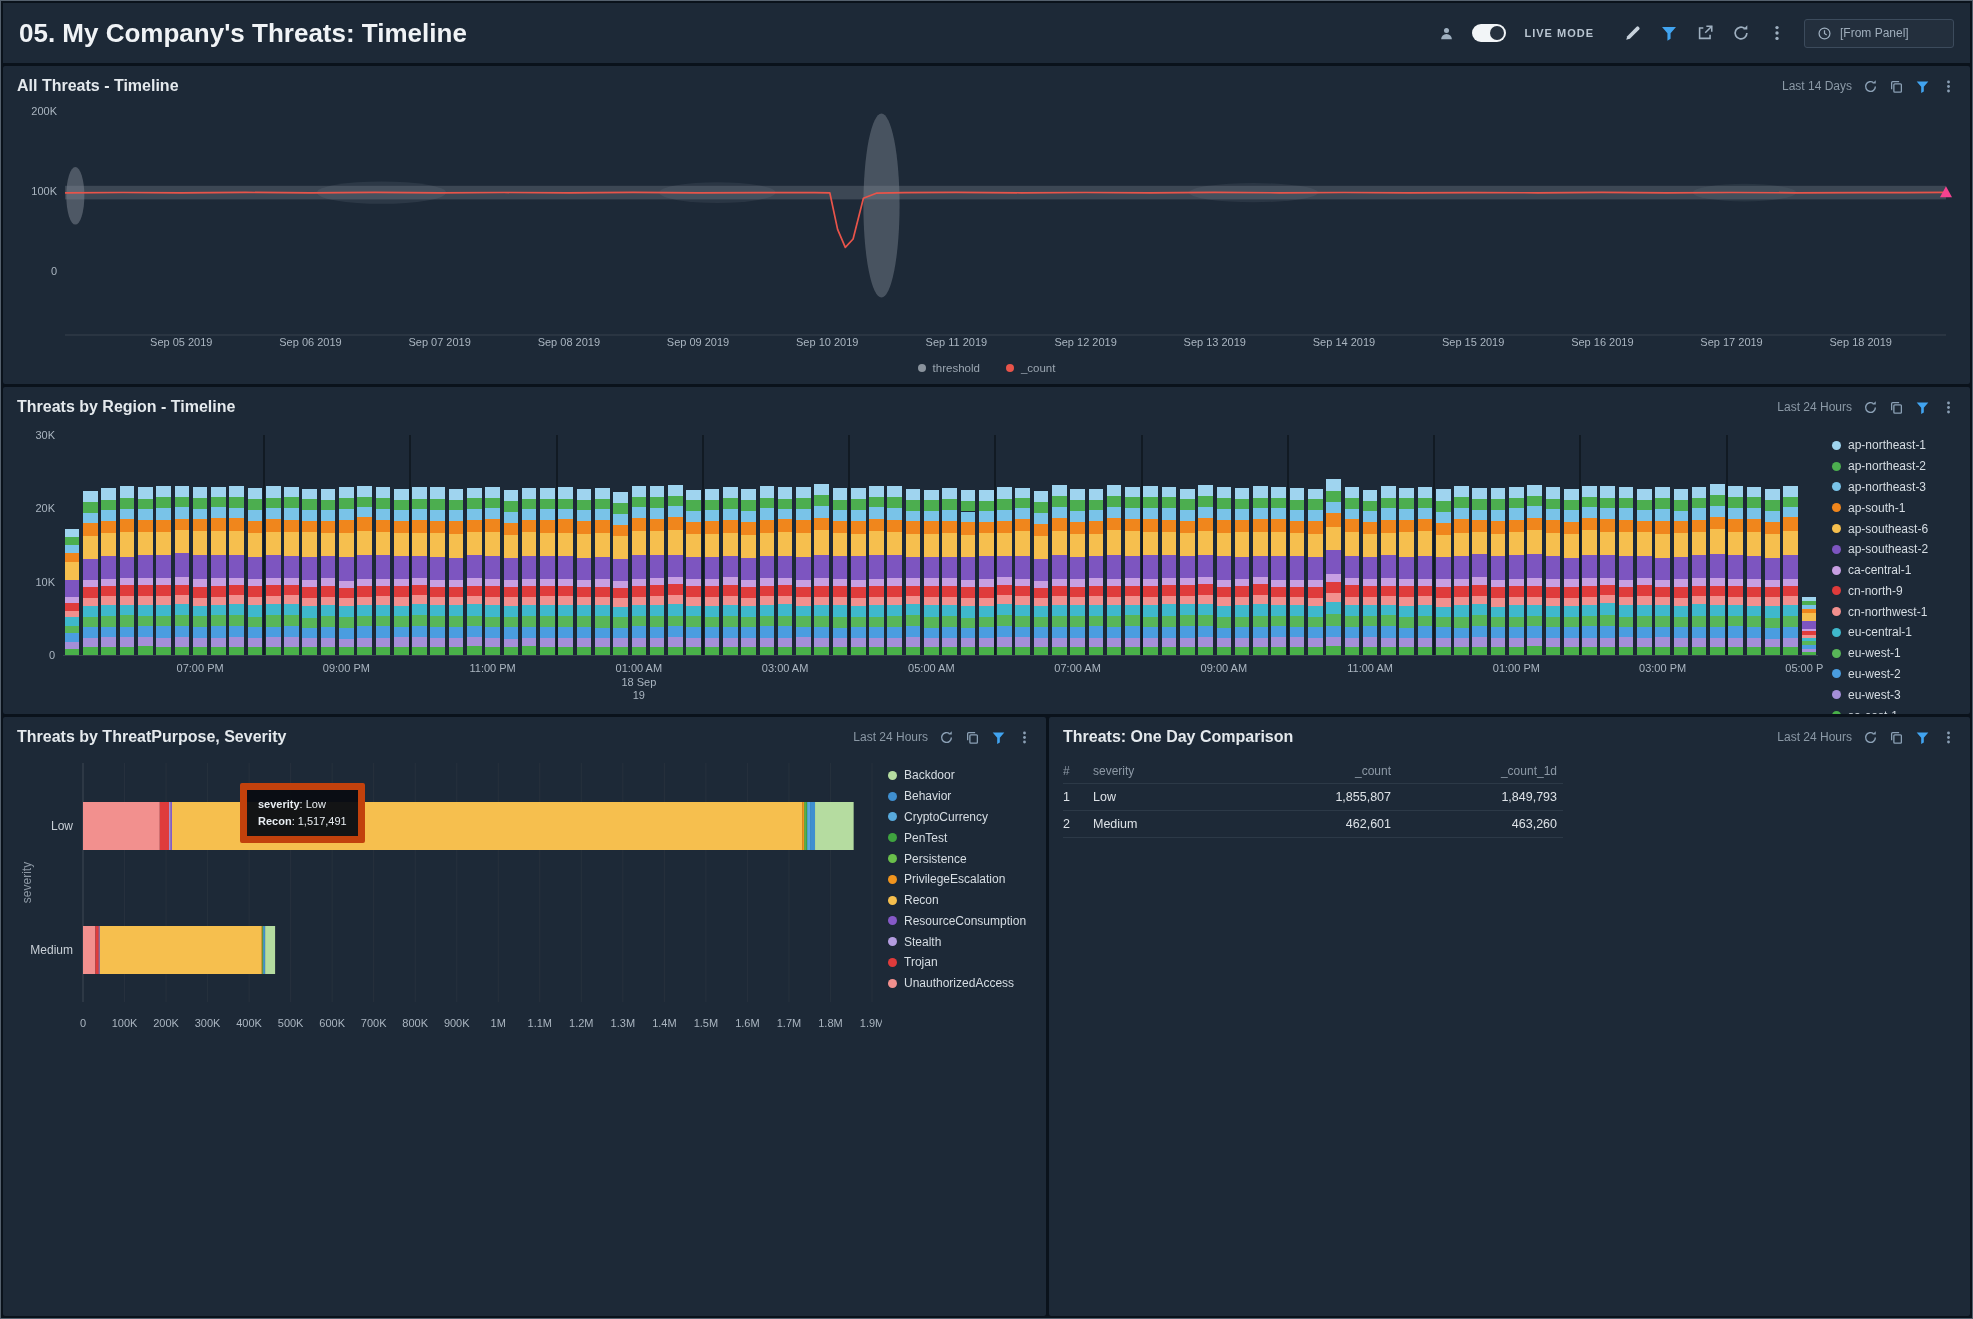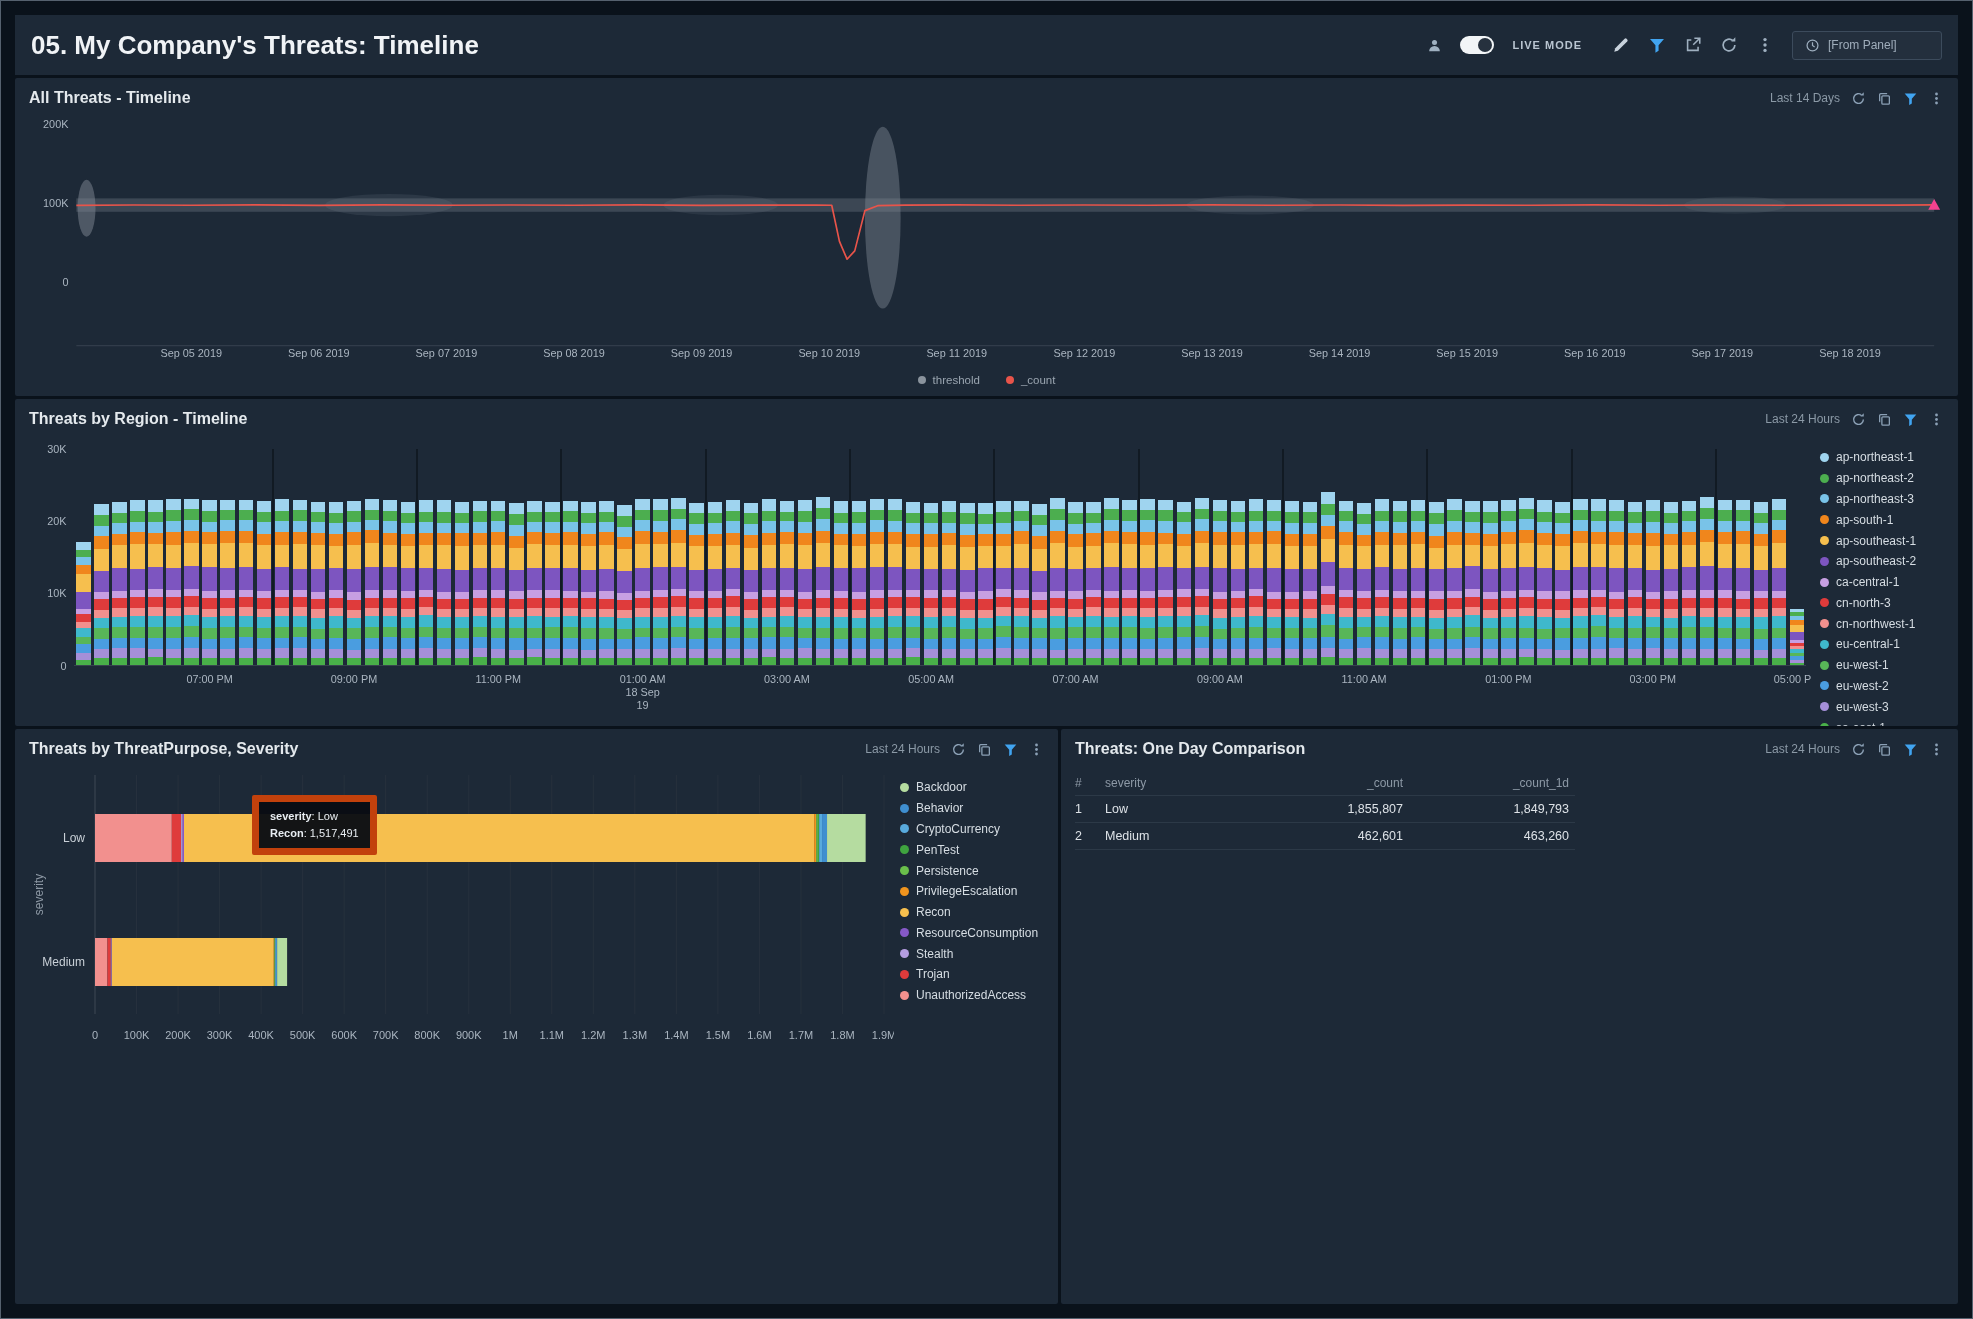--- a/index.html
+++ b/index.html
@@ -1,18 +1,18 @@
 <!DOCTYPE html>
 <html><head>
 <meta charset="utf-8">
 <style>
   * { margin:0; padding:0; box-sizing:border-box; }
   html,body { width:1973px; height:1319px; }
   body { font-family:"Liberation Sans","DejaVu Sans",sans-serif; background:#0a121b; overflow:hidden; color:#dfe5ea; }
-  .page { width:100%; height:100%; display:flex; flex-direction:column; gap:3px; padding:14px; border:1px solid #55616e; background:#0a121b; }
+  .page { width:100%; height:100%; display:flex; flex-direction:column; gap:3px; padding:2px; border:1px solid #55616e; background:#0a121b; }
 
   
   .app-header { flex:0 0 60px; background:#1d2937; display:flex; align-items:center; padding:0 16px; }
   .app-title { font-size:26px; font-weight:700; color:#f0f3f6; }
   .header-controls { margin-left:auto; display:flex; align-items:center; gap:18px; }
   .hicon { width:18px; height:18px; color:#9fb0c0; display:inline-flex; cursor:pointer; }
   .hicon svg { width:100%; height:100%; }
   .hicon.sm { width:15px; height:15px; }
   .hicon.accent { color:#41a4f0; }
   .hicon.light { color:#c8d2dc; }
@@ -1621,33 +1621,33 @@
           <div class="legend-item">
             <span class="dot" style="background: rgb(121, 195, 232);"></span>
             <span>ap-northeast-3</span>
           </div>
           <div class="legend-item">
             <span class="dot" style="background: rgb(240, 134, 28);"></span>
             <span>ap-south-1</span>
           </div>
           <div class="legend-item">
             <span class="dot" style="background: rgb(246, 191, 78);"></span>
-            <span>ap-southeast-1</span>
+            <span>ap-southeast-6</span>
           </div>
           <div class="legend-item">
             <span class="dot" style="background: rgb(125, 85, 192);"></span>
             <span>ap-southeast-2</span>
           </div>
           <div class="legend-item">
             <span class="dot" style="background: rgb(199, 159, 226);"></span>
             <span>ca-central-1</span>
           </div>
           <div class="legend-item">
             <span class="dot" style="background: rgb(223, 59, 59);"></span>
-            <span>cn-north-3</span>
+            <span>cn-north-9</span>
           </div>
           <div class="legend-item">
             <span class="dot" style="background: rgb(242, 144, 142);"></span>
             <span>cn-northwest-1</span>
           </div>
           <div class="legend-item">
             <span class="dot" style="background: rgb(63, 184, 204);"></span>
             <span>eu-central-1</span>
           </div>
           <div class="legend-item">

